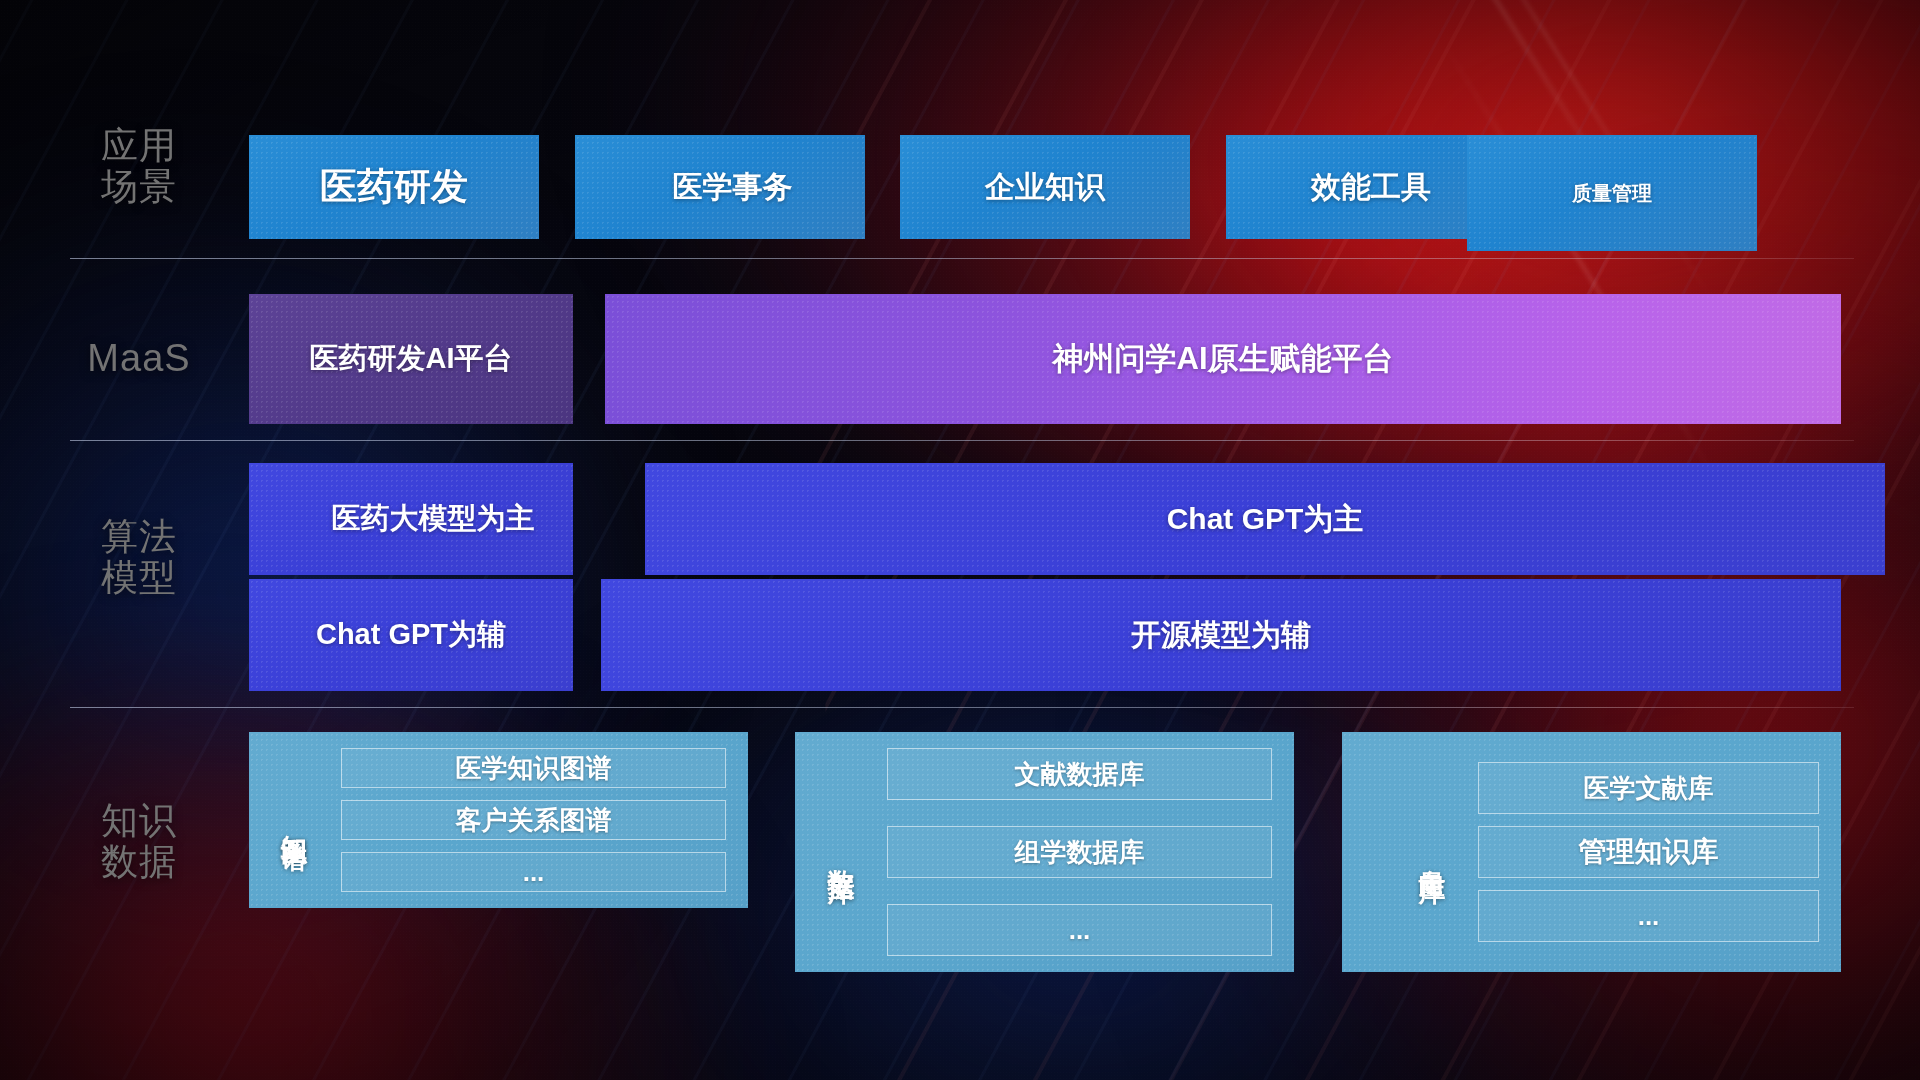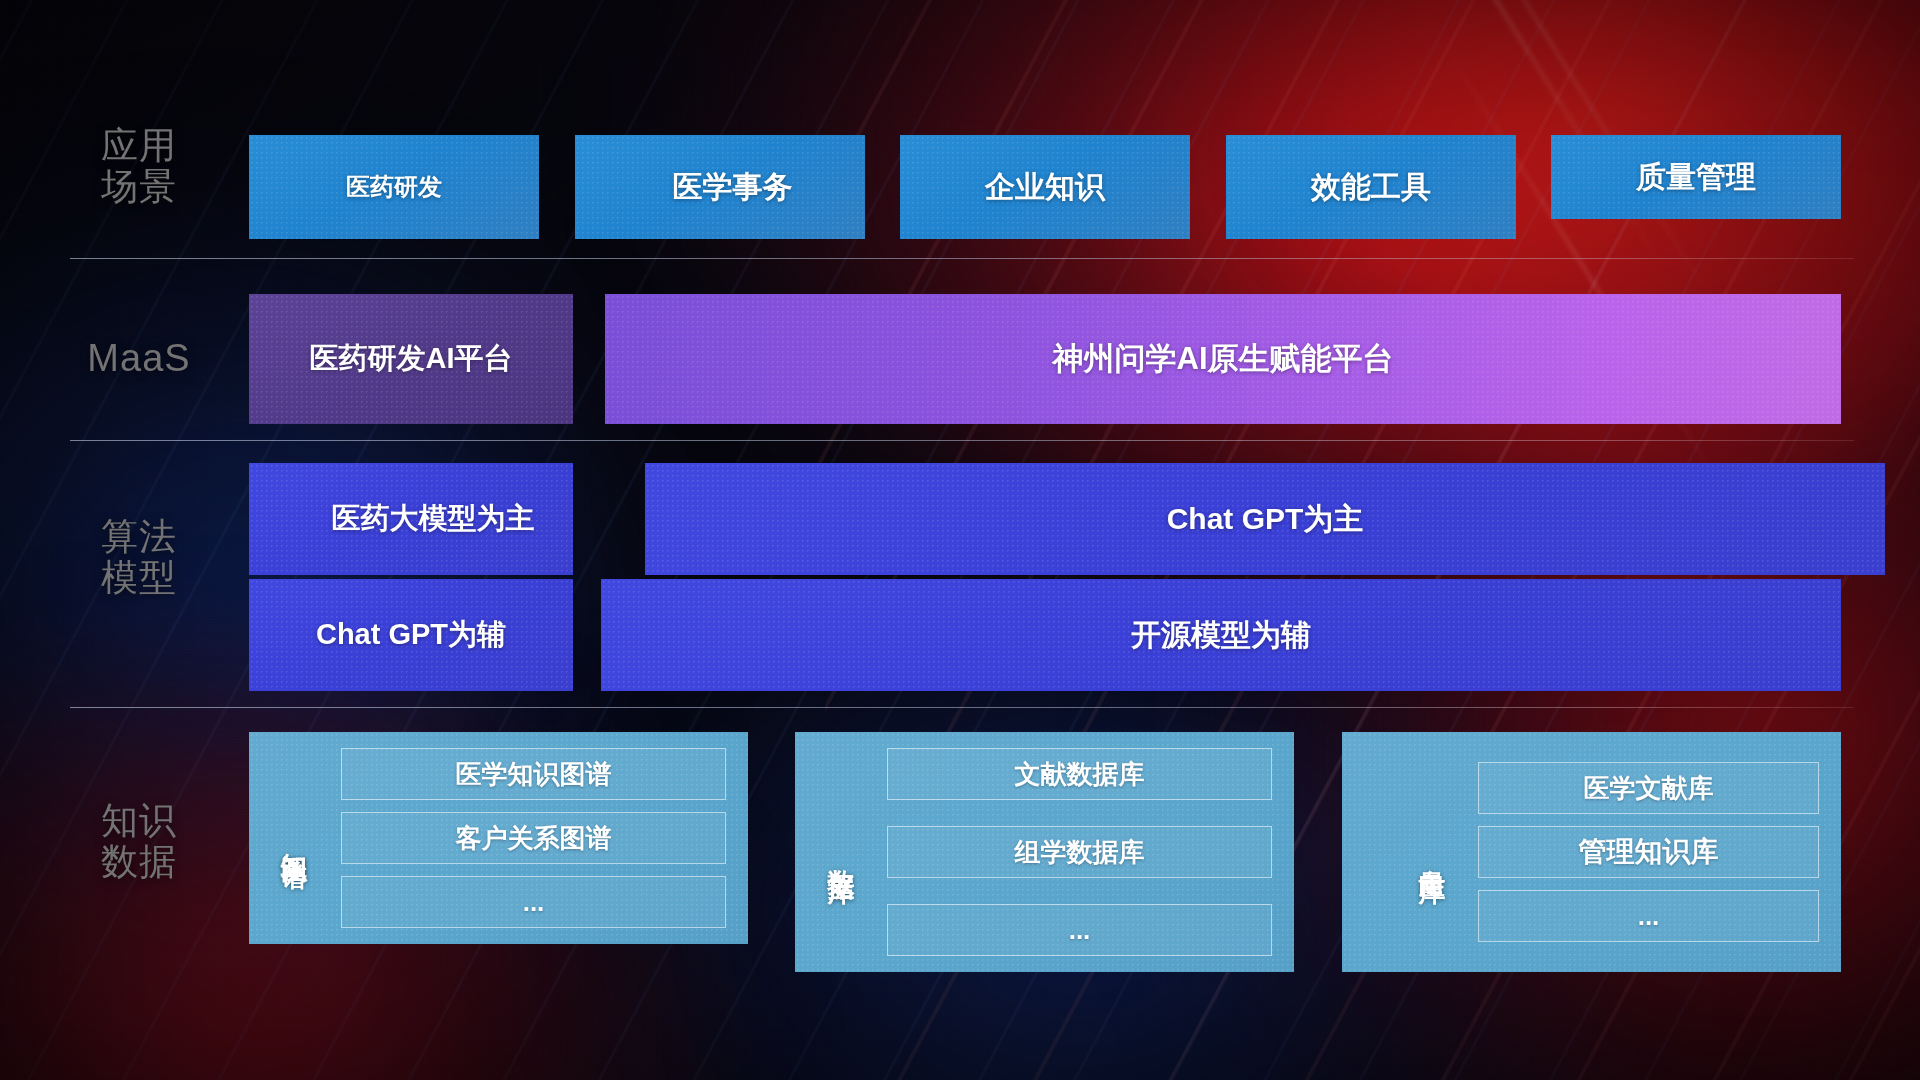--- a/index.html
+++ b/index.html
@@ -187,37 +187,37 @@
   <div class="noise"></div>
   <div class="vignette"></div>
 </div>
 
 <div id="stage">
 
   <div class="rowlabel" style="left:74px;top:125px;width:130px;font-size:37px;">
     <span>应用<br>场景</span>
   </div>
 
-  <div class="card app-card" style="left:249px;top:135px;width:290px;height:104px;font-size:24px;">
+  <div class="card app-card" style="left:249px;top:135px;width:290px;height:104px;font-size:37px;">
     <span class="dots"></span>
     <span class="lbl">医药研发</span>
   </div>
   <div class="card app-card" style="left:575px;top:135px;width:290px;height:104px;font-size:30px;padding-left:25px;">
     <span class="dots"></span>
     <span class="lbl">医学事务</span>
   </div>
   <div class="card app-card" style="left:900px;top:135px;width:290px;height:104px;font-size:30px;">
     <span class="dots"></span>
     <span class="lbl">企业知识</span>
   </div>
   <div class="card app-card" style="left:1226px;top:135px;width:290px;height:104px;font-size:30px;">
     <span class="dots"></span>
     <span class="lbl">效能工具</span>
   </div>
-  <div class="card app-card" style="left:1551px;top:135px;width:290px;height:84px;font-size:30px;">
+  <div class="card app-card" style="left:1467px;top:135px;width:290px;height:116px;font-size:20px;">
     <span class="dots"></span>
     <span class="lbl">质量管理</span>
   </div>
 
   <div class="divider" style="left:70px;top:258px;width:1784px;"></div>
 
   <div class="rowlabel" style="left:74px;top:337px;width:130px;font-size:38px;">
     <span>MaaS</span>
   </div>
 
@@ -253,21 +253,21 @@
     <span class="dots"></span>
     <span class="lbl">开源模型为辅</span>
   </div>
 
   <div class="divider" style="left:70px;top:707px;width:1784px;"></div>
 
   <div class="rowlabel" style="left:74px;top:800px;width:130px;font-size:37px;">
     <span>知识<br>数据</span>
   </div>
 
-  <div class="kgroup" style="left:249px;top:732px;width:499px;height:212px;">
+  <div class="kgroup" style="left:249px;top:732px;width:499px;height:176px;">
     <span class="dots"></span>
     <div class="kg-label" style="width: 92px; font-size: 26px;">知识图谱</div>
     <div class="kg-items" style="padding:16px 22px 16px 0;gap:12px;">
       <div class="kg-item" style="height:52px;font-size:26px;">医学知识图谱</div>
       <div class="kg-item" style="height:52px;font-size:26px;">客户关系图谱</div>
       <div class="kg-item" style="height:52px;font-size:26px;">...</div>
     </div>
   </div>
 
   <div class="kgroup" style="left:795px;top:732px;width:499px;height:240px;">

